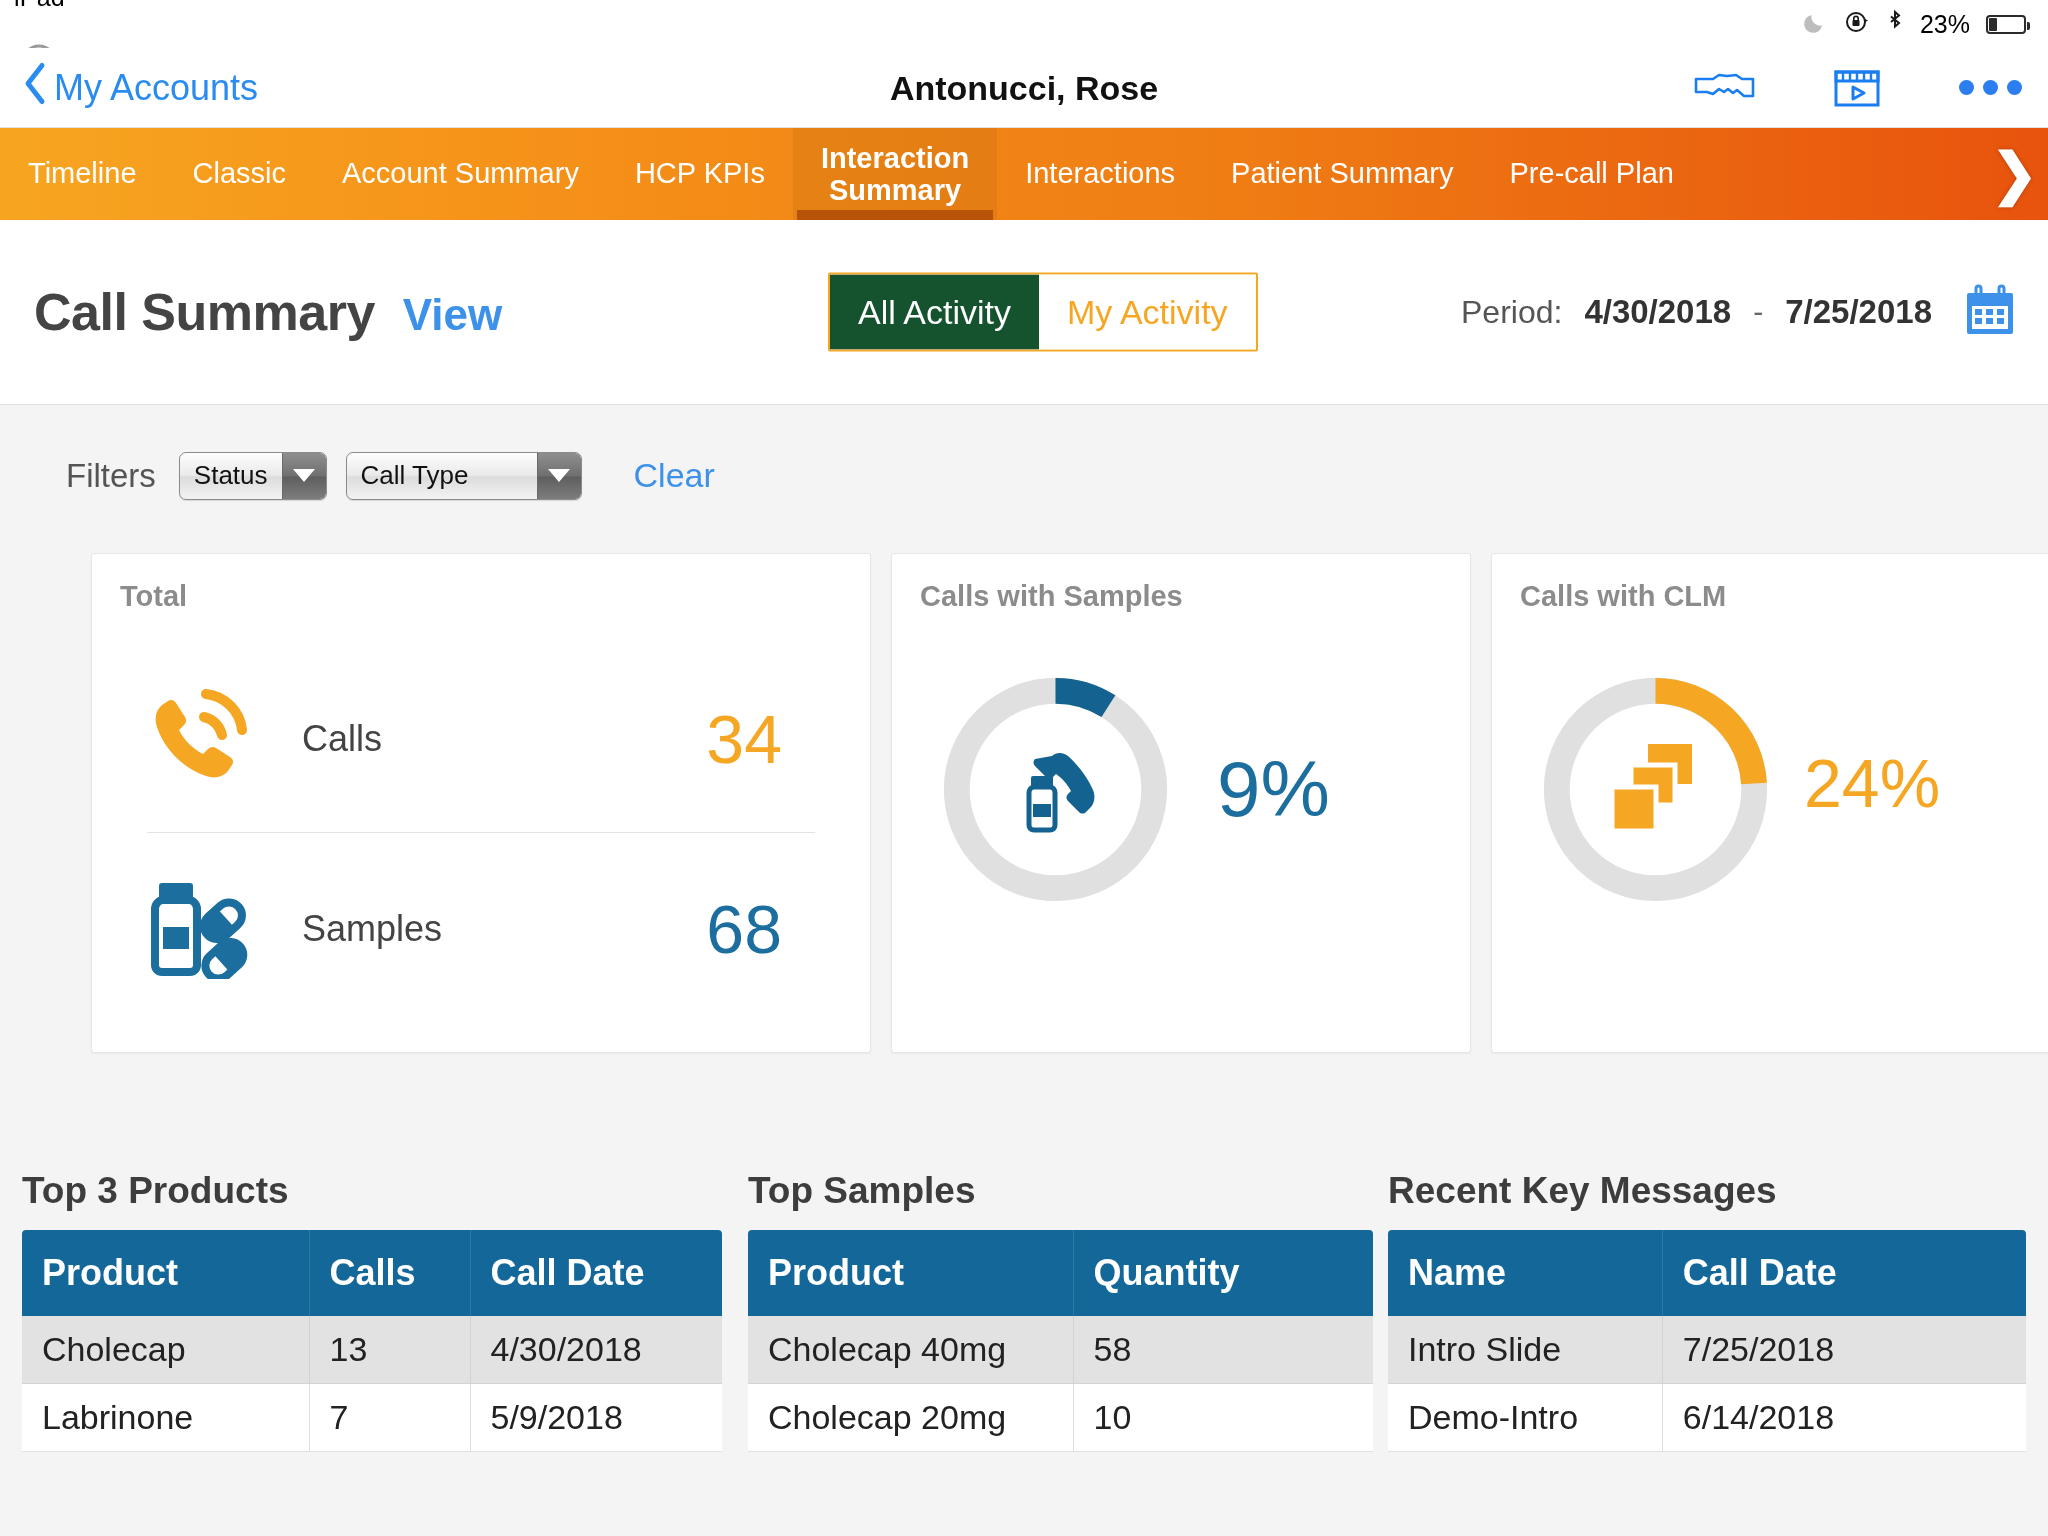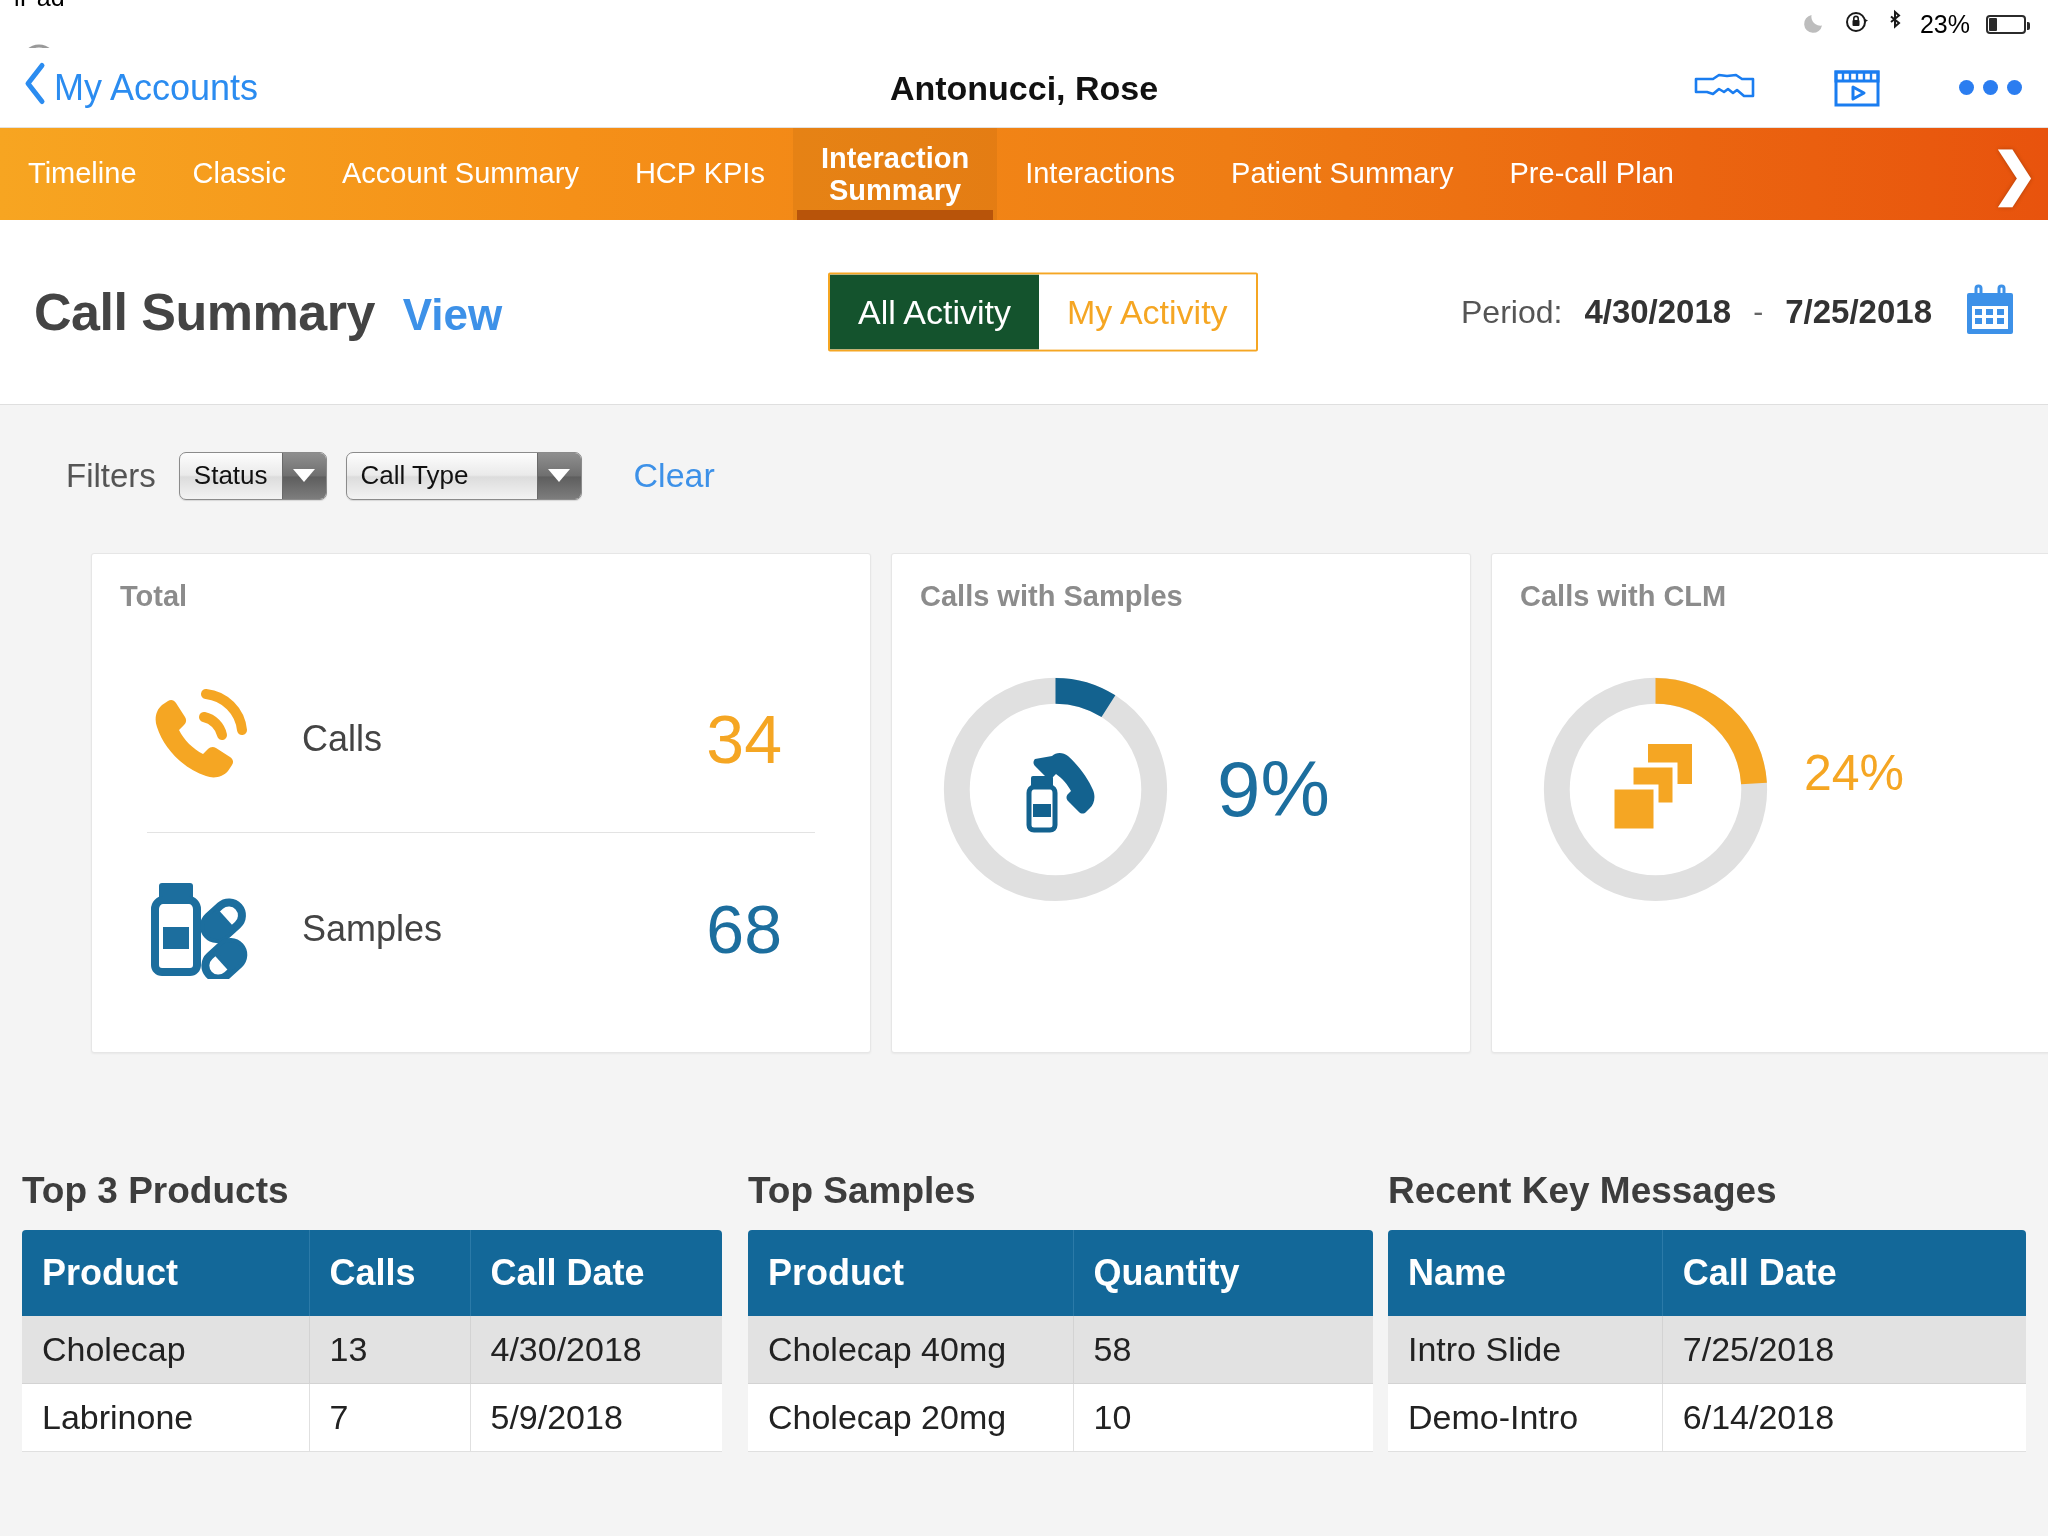--- a/index.html
+++ b/index.html
@@ -146,21 +146,21 @@
   .metric-row .ico-wrap { width: 210px; display:flex; justify-content:center; }
   .metric-row .m-lbl { font-size: 36px; color: #444; flex: 1; }
   .metric-row .m-val { font-size: 68px; font-weight: 300; padding-right: 88px; }
   .m-val.orange { color: #f5a623; }
   .m-val.blue { color: #1c6e9e; }
   .hr-split { position: absolute; left: 55px; right: 55px; top: 278px; height: 1px; background: #e3e3e3; }
 
   .donut-wrap { position:absolute; left: 46px; top: 118px; width: 235px; height: 235px; }
   .donut-pct { position: absolute; font-weight: 300; }
   #pct-samples { left: 325px; top: 190px; font-size: 78px; color: #1c6e9e; }
-  #pct-clm { left: 312px; top: 190px; font-size: 50px; color: #f5a623; }
+  #pct-clm { left: 312px; top: 190px; font-size: 68px; color: #f5a623; }
   .donut-icon { position:absolute; left:50%; top:50%; transform: translate(-50%,-50%); }
 
   
   .tables { position: absolute; top: 1170px; left: 0; width: 2048px; height: 366px; }
   .tblblock { position: absolute; top: 0; }
   #tb-products { left: 22px; width: 700px; }
   #tb-samples { left: 748px; width: 625px; }
   #tb-messages { left: 1388px; width: 638px; }
   .tbl-title { font-size: 37px; font-weight: 700; color: #3d3d3d; margin-bottom: 18px; }
   table { width: 100%; border-collapse: collapse; border-radius: 4px 4px 0 0; overflow: hidden; table-layout: fixed; }

